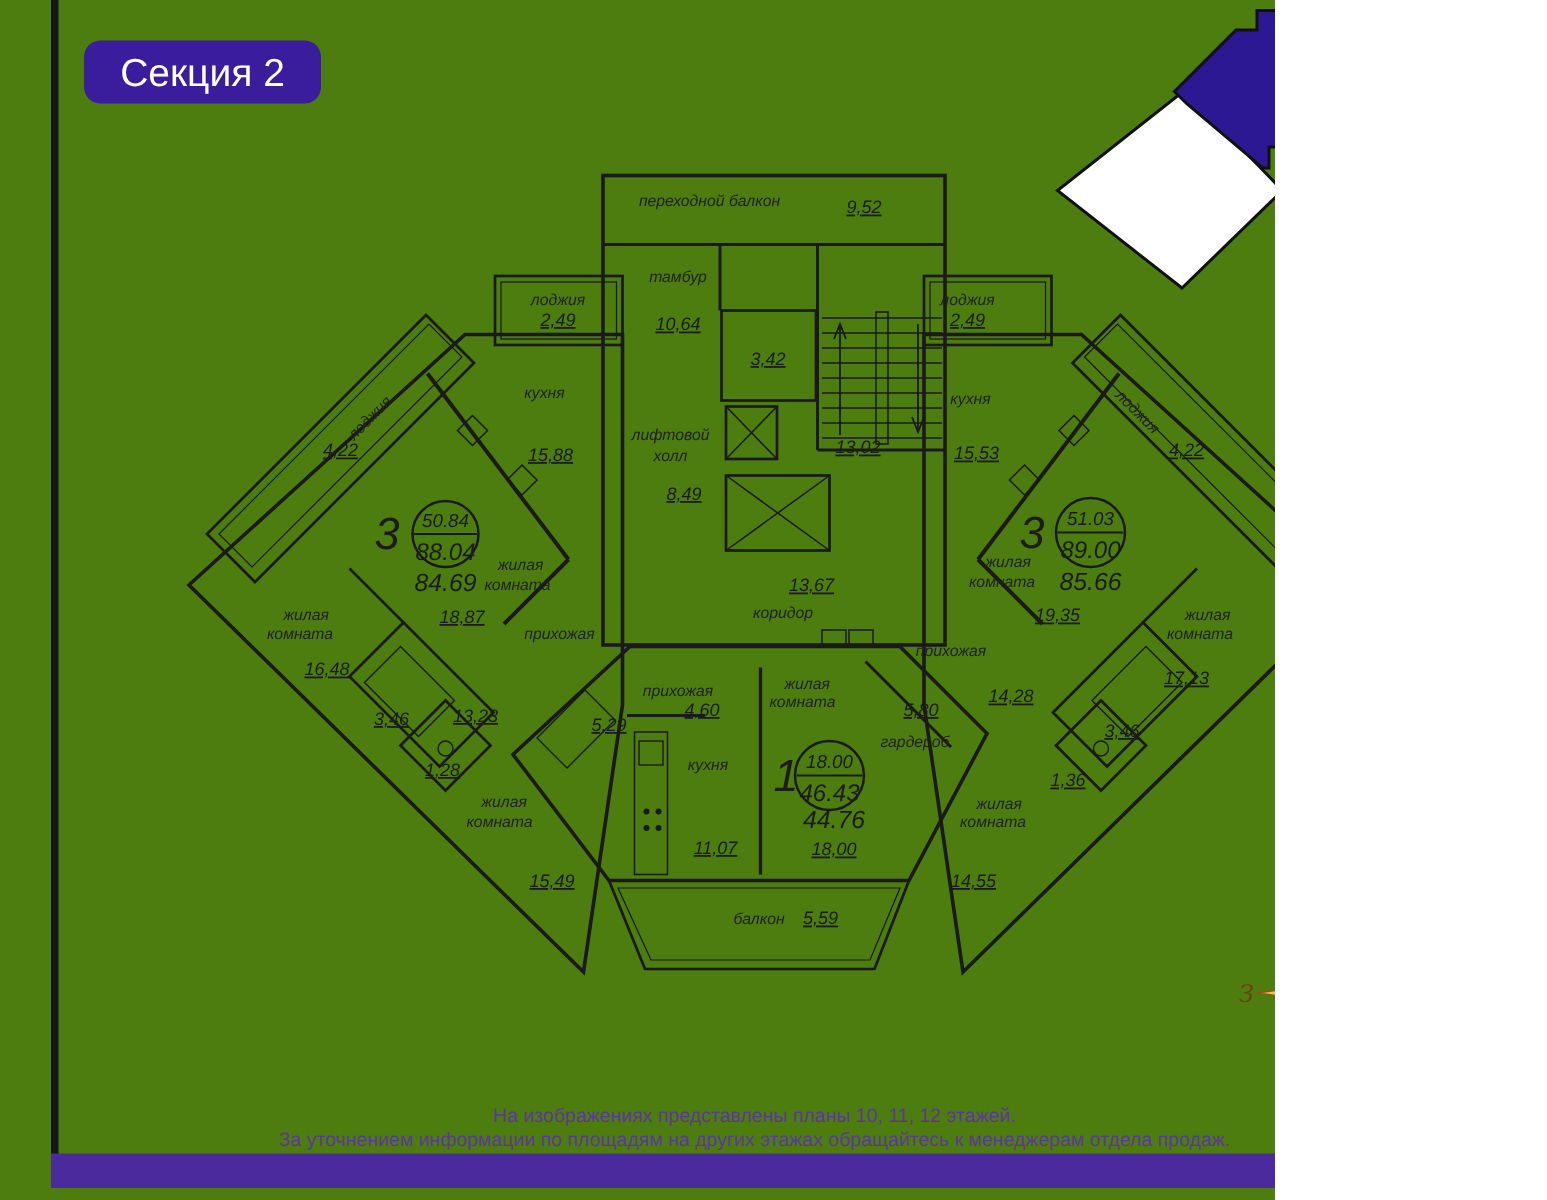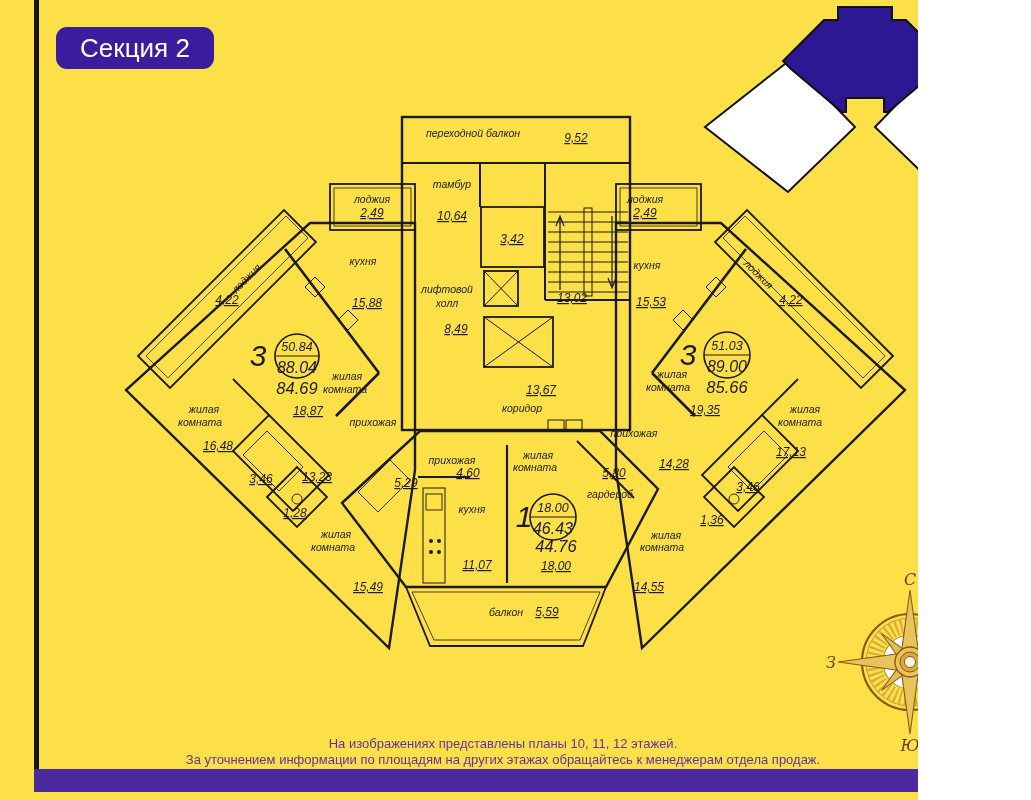--- a/index.html
+++ b/index.html
@@ -1,16 +1,16 @@
 <!DOCTYPE html>
 <html><head>
 <meta charset="utf-8">
 <style>
   html,body{margin:0;padding:0;background:#ffffff;}
-  .page{position:relative;width:918px;height:800px;background:#fde047;overflow:hidden;font-family:"Liberation Sans",sans-serif;}
+  .page{position:relative;width:850px;height:800px;background:#4d7c0f;overflow:hidden;font-family:"Liberation Sans",sans-serif;}
   svg{position:absolute;left:0;top:0;}
   
   .lbl{font:italic 10.5px "Liberation Sans",sans-serif;fill:#222;text-anchor:middle;}
   .num{font:italic 12px "Liberation Sans",sans-serif;fill:#1c1c1c;text-anchor:middle;text-decoration:underline;}
   .cir1{font:italic 12.5px "Liberation Sans",sans-serif;fill:#1c1c1c;text-anchor:middle;}
   .cir2{font:italic 16px "Liberation Sans",sans-serif;fill:#1c1c1c;text-anchor:middle;}
   .cir3{font:italic 16.5px "Liberation Sans",sans-serif;fill:#1c1c1c;text-anchor:middle;}
   .big{font:italic 30px "Liberation Sans",sans-serif;fill:#1c1c1c;text-anchor:middle;}
   .wall{stroke:#1a1a1a;fill:none;}
   .badge-txt{font:26px "Liberation Sans",sans-serif;fill:#ffffff;text-anchor:middle;}

